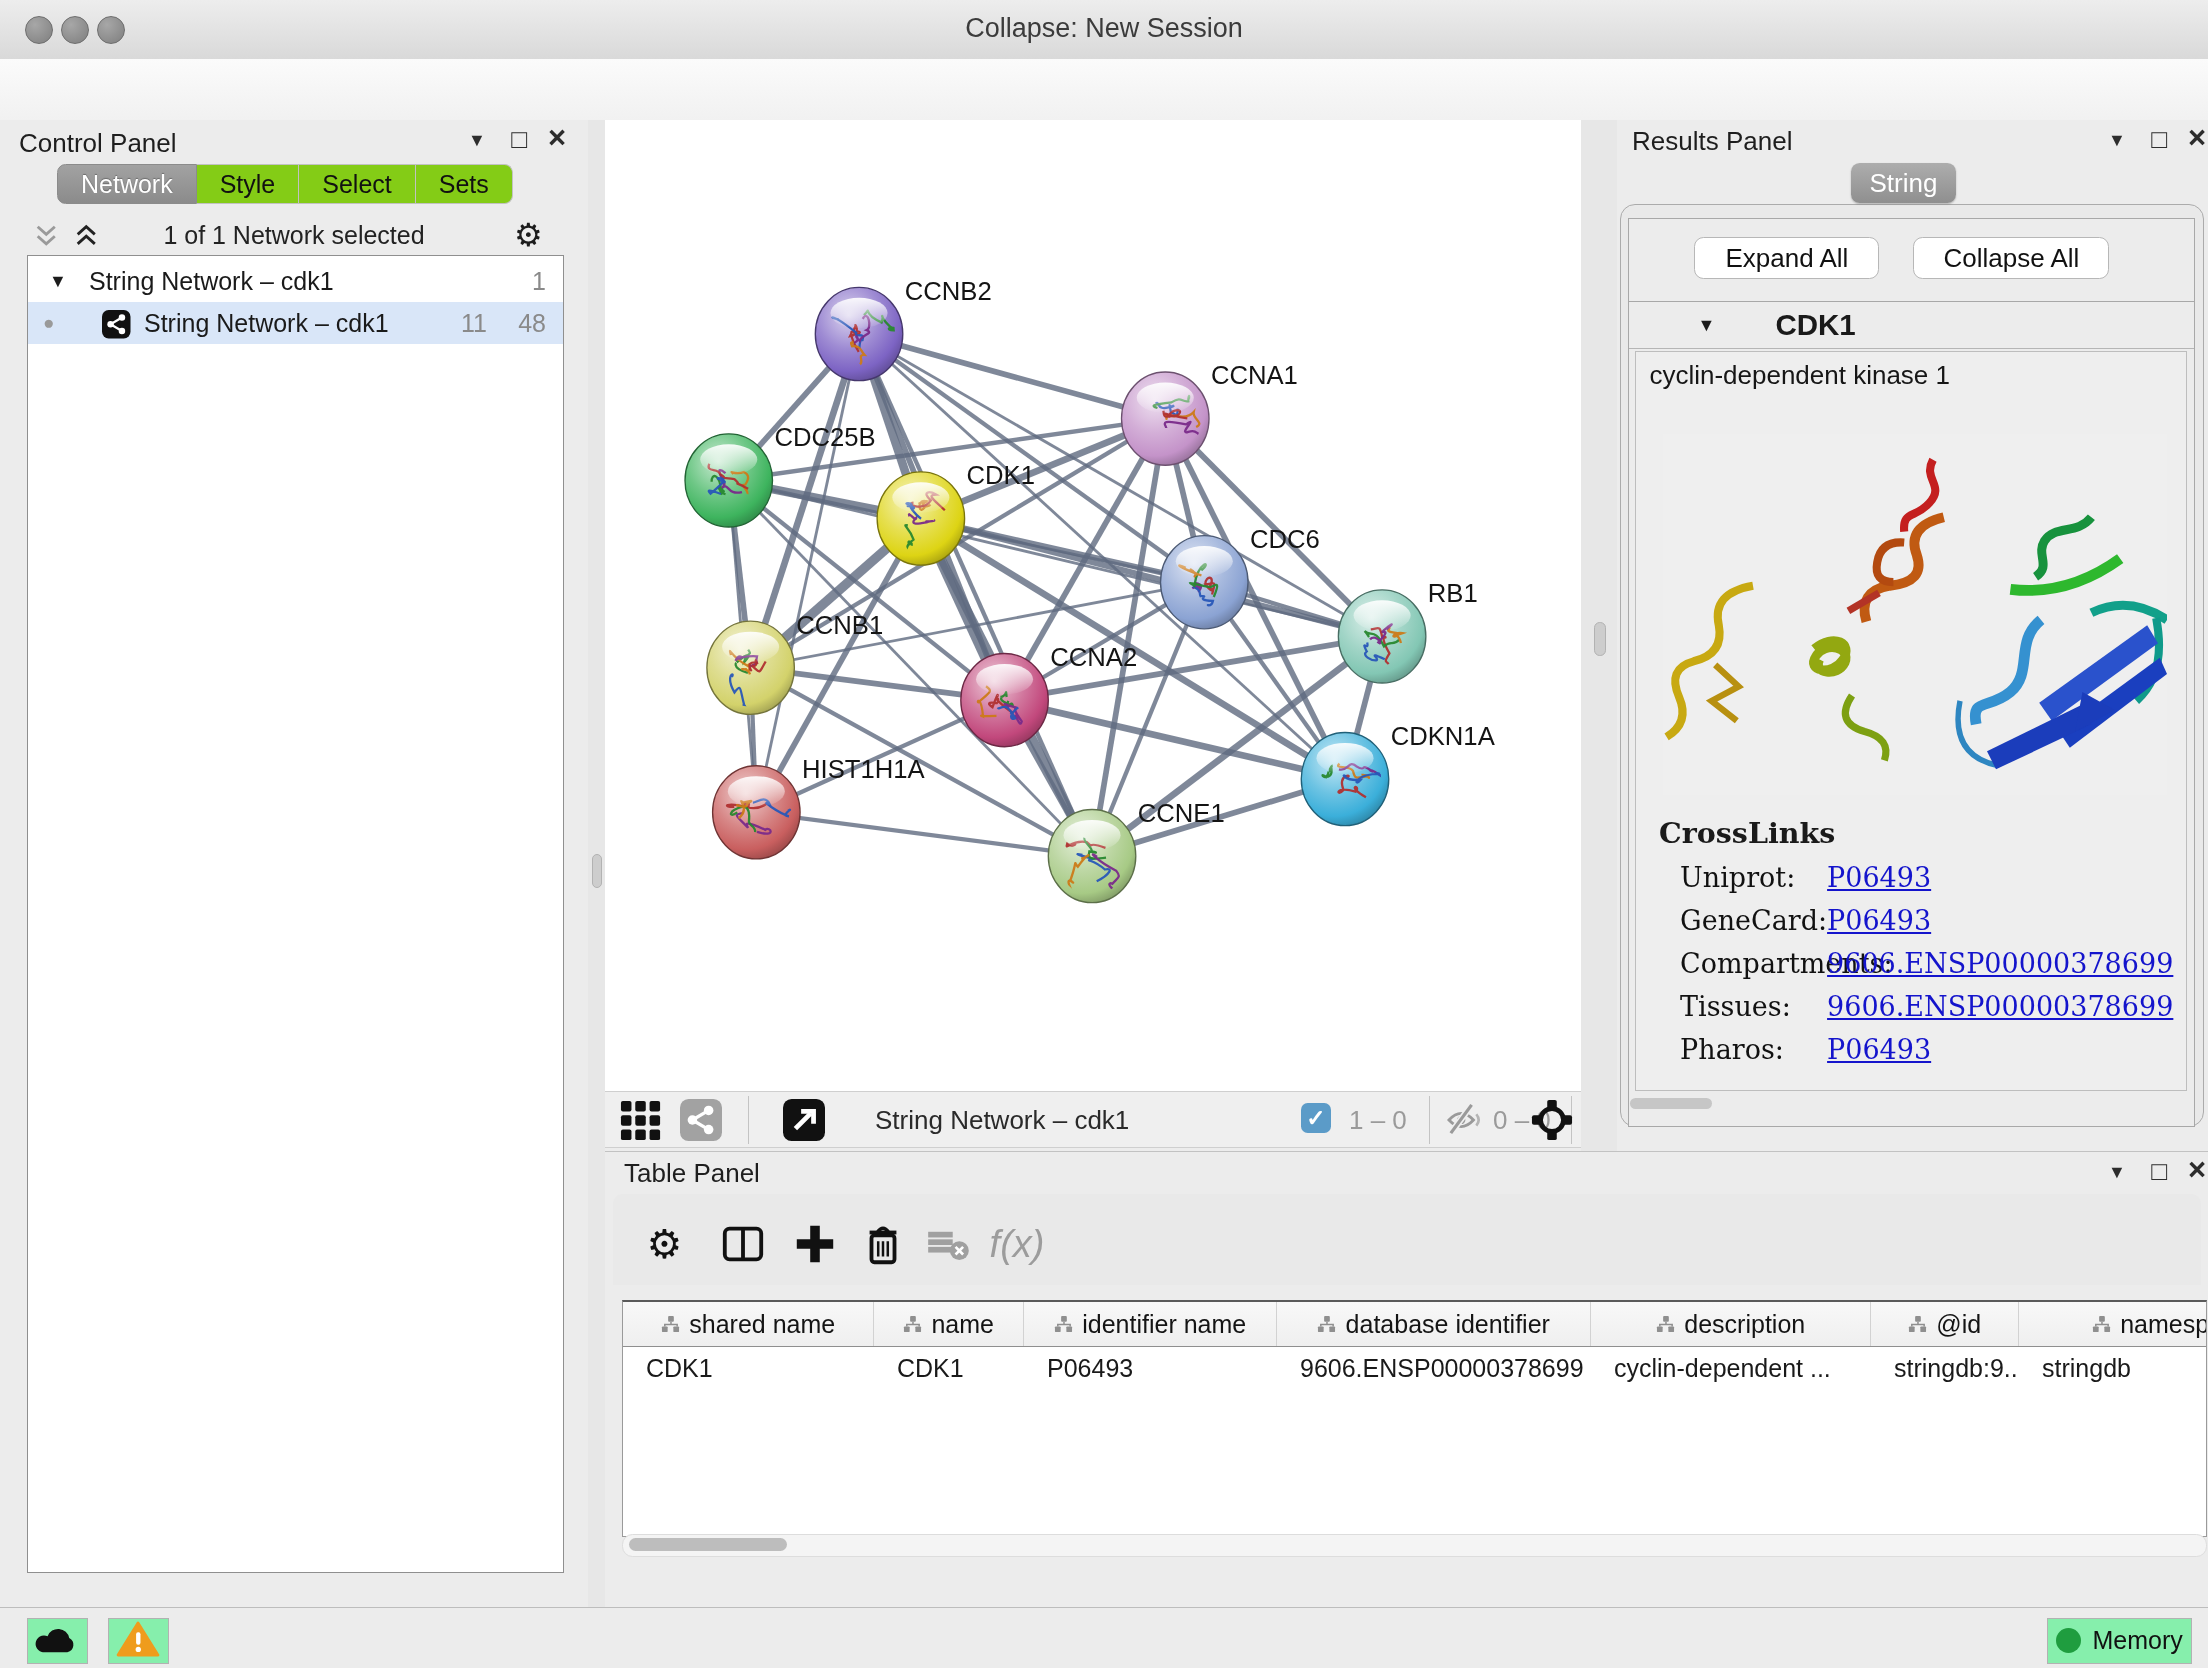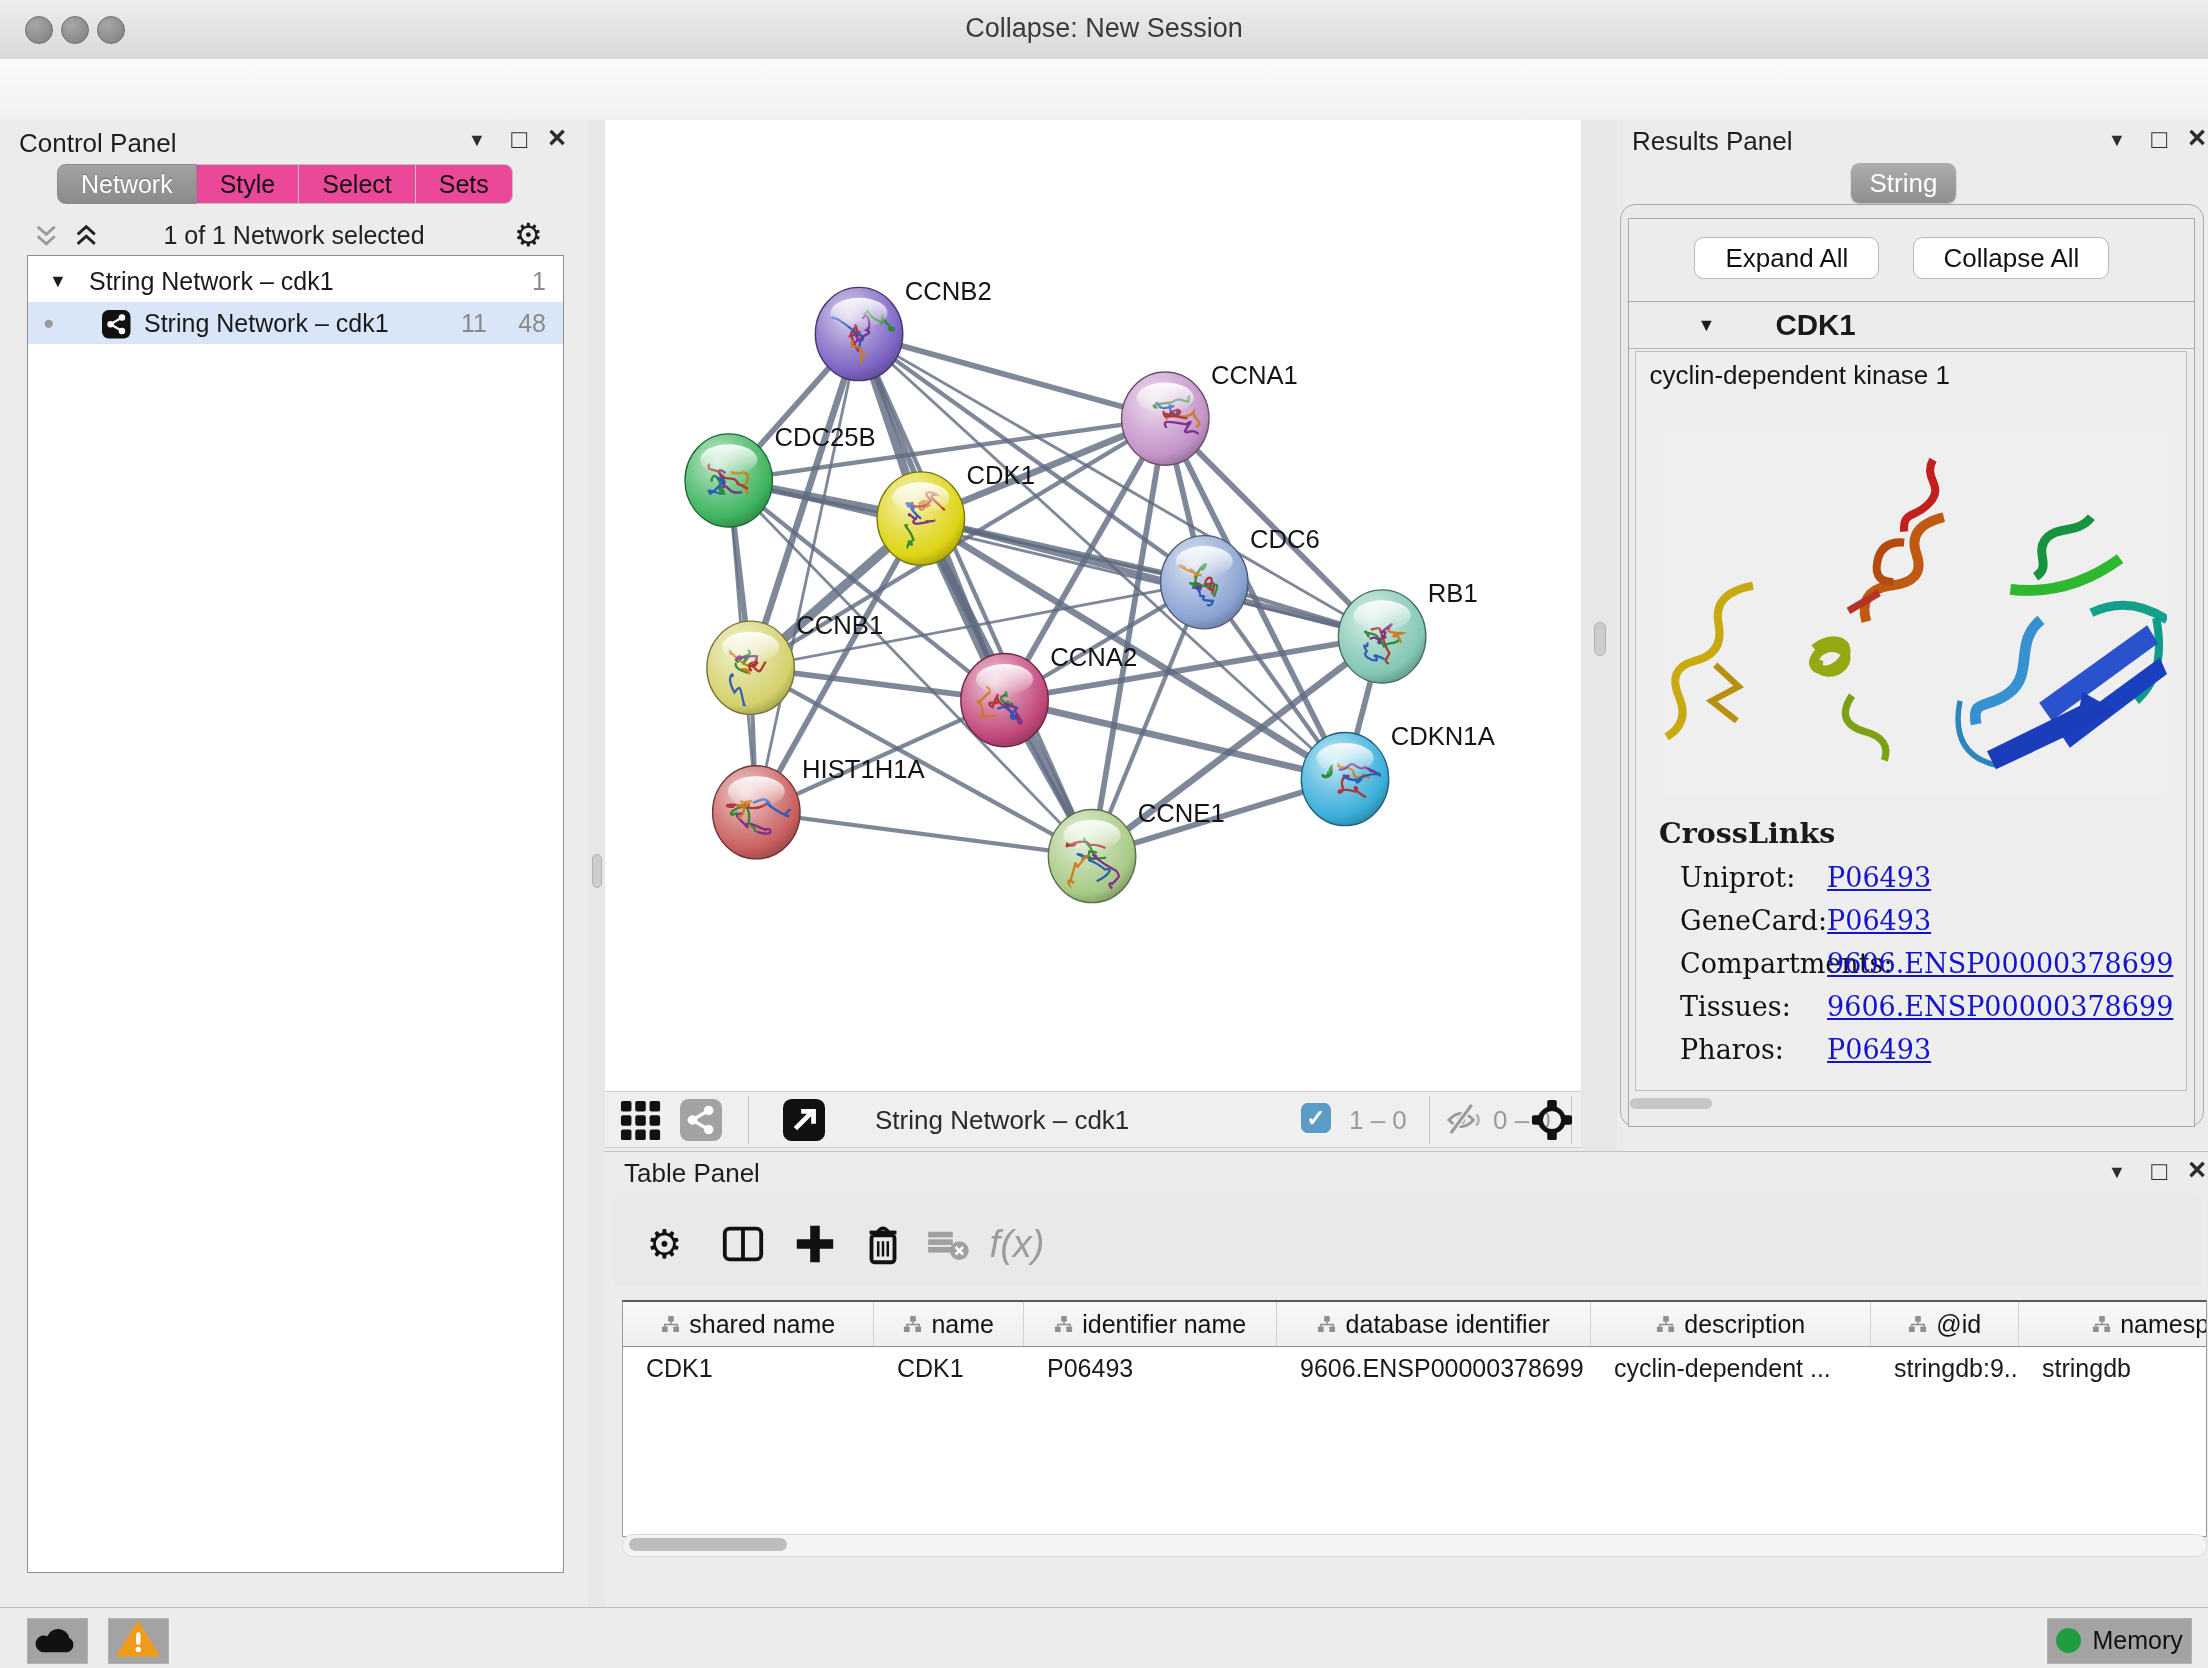--- a/index.html
+++ b/index.html
@@ -31,21 +31,21 @@
   .winctl{position:absolute;top:0;width:34px;height:38px;text-align:center;color:#2d2d2d;}
   .winctl.col{font-size:18px;line-height:40px;}
   .winctl.flo{font-size:26px;line-height:38px;font-weight:600;}
   .winctl.clo{font-size:31px;line-height:36px;font-weight:bold;}
 
   
   #control-panel{left:0;top:120px;width:588px;height:1462px;background:#ececec;
     border-right:1px solid #b5b5b5;}
   #cp-tabs{left:57px;top:44px;}
   .seg{position:absolute;display:flex;}
-  .seg .t{height:38px;line-height:38px;padding:0 23px;font-size:25px;background:#ec4899;
+  .seg .t{height:38px;line-height:38px;padding:0 23px;font-size:25px;background:#84cc16;
     border:1px solid #c2c2c2;border-left:none;color:#111;white-space:nowrap;}
   .seg .t:first-child{border-left:1px solid #c2c2c2;border-radius:8.6px 0 0 8.6px;}
   .seg .t:last-child{border-radius:0 8.6px 8.6px 0;}
   .seg .t.active{background:linear-gradient(#a2a2a2,#8b8b8b);color:#fff;border-color:#8b8b8b;
     text-shadow:0 -1px 1px rgba(0,0,0,.3);}
   #cp-selbar{left:0;top:94px;width:588px;height:42px;}
   #cp-selbar .lbl{position:absolute;left:0;width:100%;text-align:center;line-height:42px;font-size:25px;color:#222;}
   #cp-gear{left:514px;top:0px;font-size:32px;line-height:42px;color:#1c1c1c;}
   .chev{position:absolute;top:7.6px;width:28.5px;height:28.5px;}
   #cp-treebox{left:27px;top:135px;width:535px;height:1316px;background:#fff;border:1.9px solid #8f8f8f;}
@@ -116,21 +116,21 @@
   .nt-row{display:flex;height:42px;width:1712px;}
   .nt-c{font-size:25px;line-height:42px;padding-left:23px;white-space:nowrap;overflow:hidden;
     box-sizing:border-box;flex:none;}
   #tp-hscroll-track{position:absolute;left:17px;top:382px;width:1583px;height:21px;background:#f4f4f4;
     border:1px solid #ddd;border-radius:10.5px;}
   #tp-hscroll{position:absolute;left:5.7px;top:2.9px;width:158px;height:13.3px;background:#bdbdbd;border-radius:6.7px;}
   #tp-tabs{left:517px;top:417px;}
 
   
   #status-bar{left:0;top:1607px;width:2208px;height:61px;background:#ececec;border-top:1px solid #bdbdbd;}
-  .sb-btn{position:absolute;top:9.5px;height:44px;background:#a3a3a3;border:1.9px solid #b2b2b2;}
+  .sb-btn{position:absolute;top:9.5px;height:44px;background:#86efac;border:1.9px solid #b2b2b2;}
   #memory-btn{left:2047px;width:143px;display:flex;align-items:center;gap:11.4px;justify-content:center;
     font-size:25px;color:#111;}
   #memory-dot{width:25px;height:25px;border-radius:50%;background:#1f9d3f;}
 </style>
 </head>
 <body>
 
 <div id="titlebar" class="abs">
   <span class="traffic" style="left:25px"></span>
   <span class="traffic" style="left:61px"></span>

